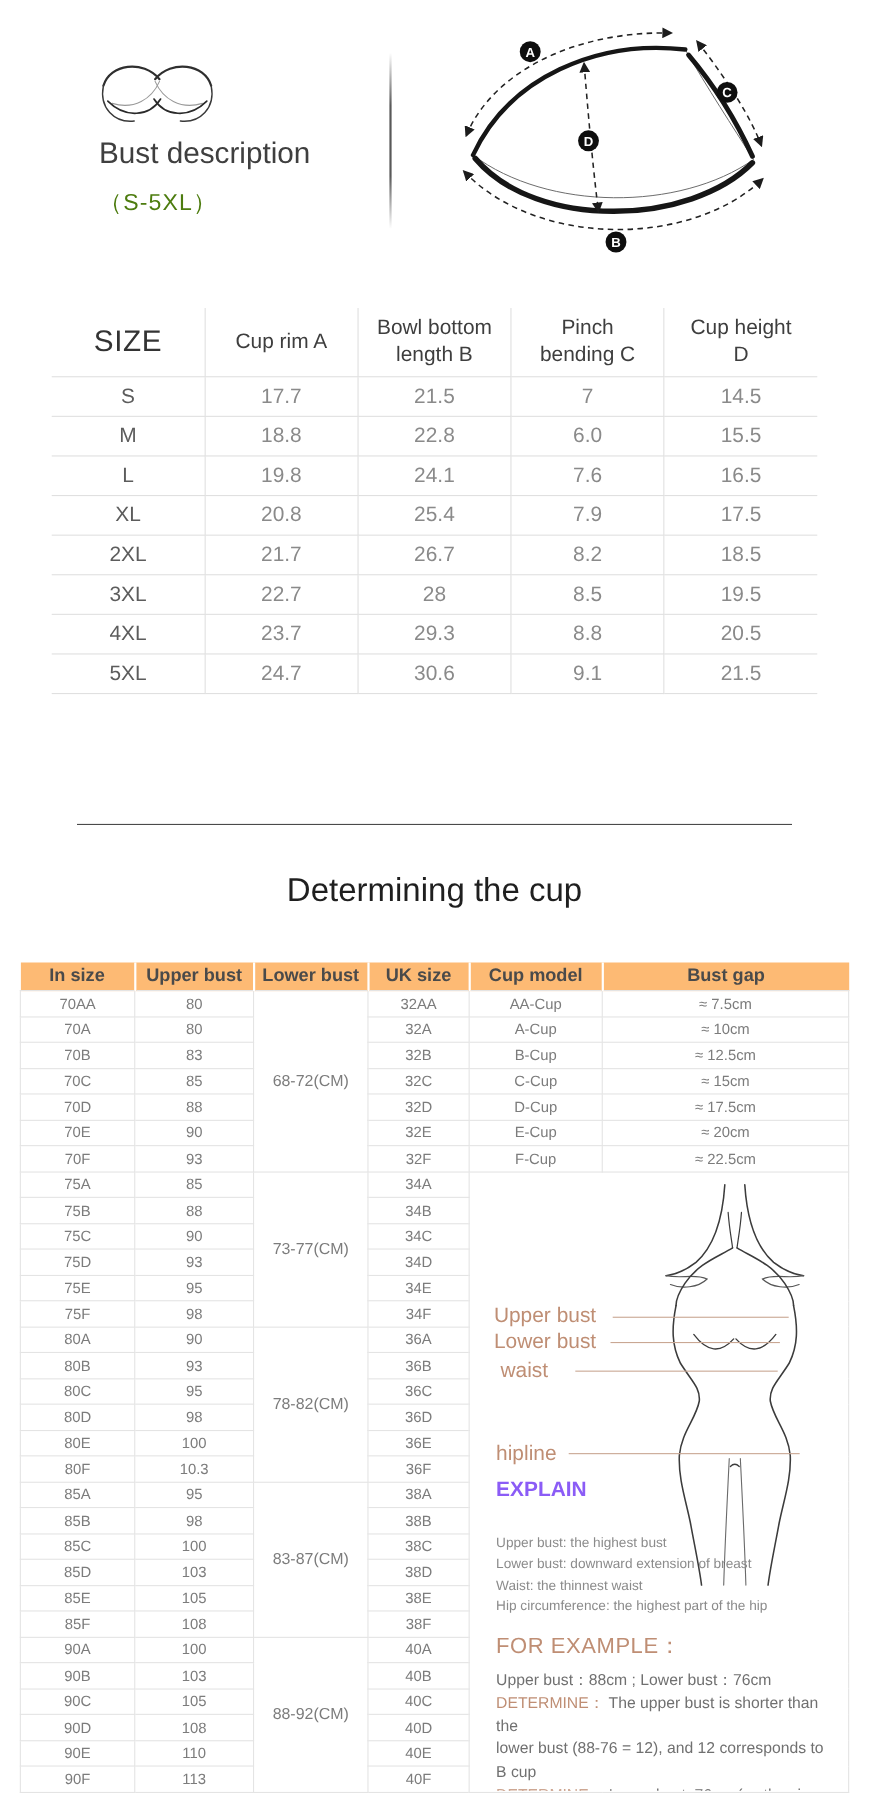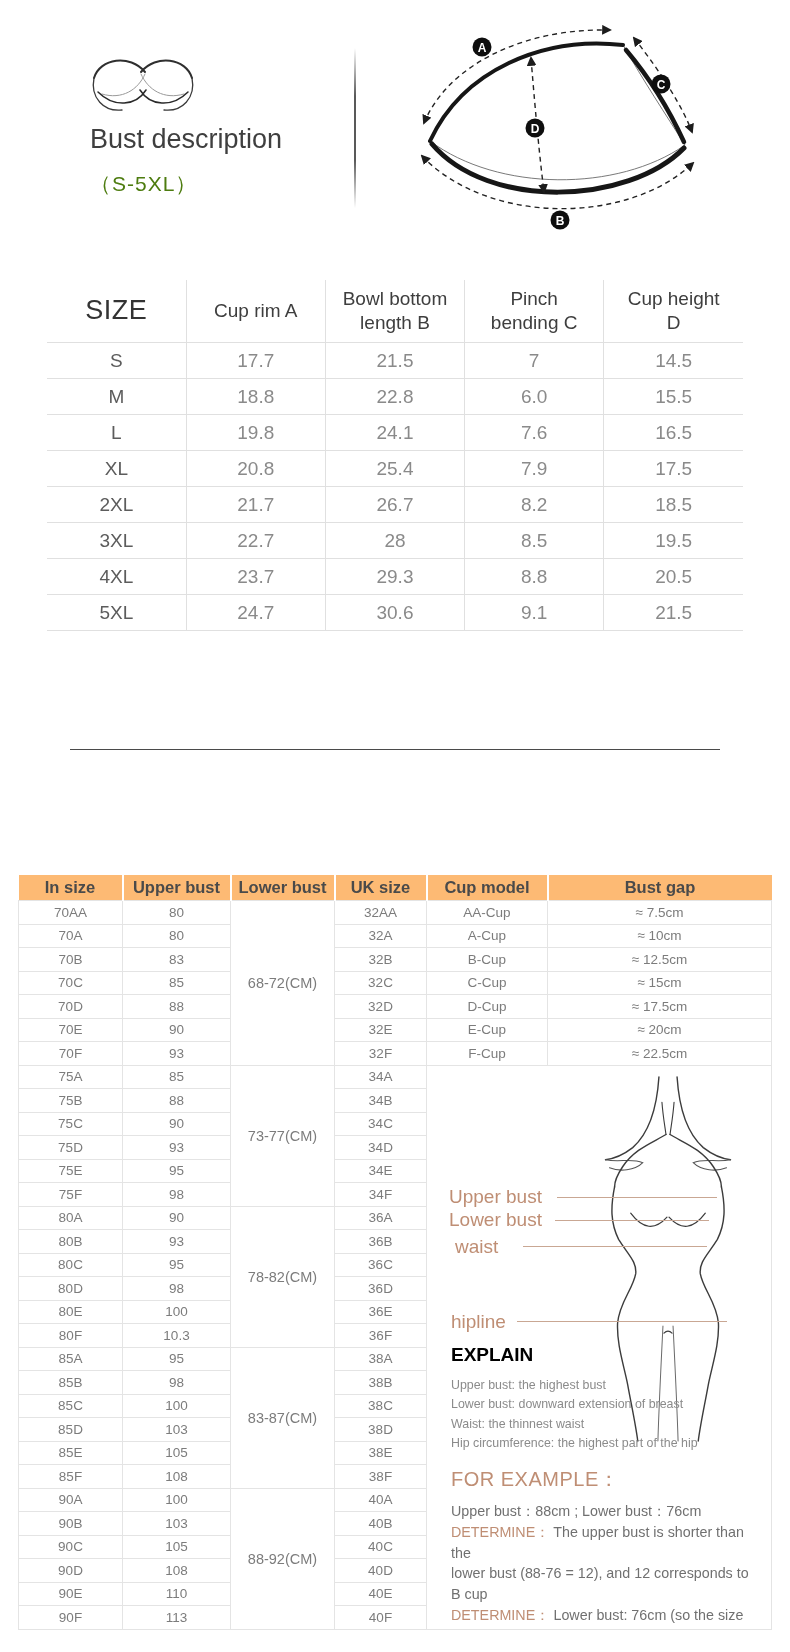--- a/index.html
+++ b/index.html
@@ -52,21 +52,21 @@
   }
   .cup-table td.lower-bust-cell { font-size:14.5px; }
   .cup-table td.detail-cell { vertical-align:top; background:#fff; }
 
   
   .figure-wrap { position:relative; width:100%; height:562px; overflow:hidden; }
   .body-svg { position:absolute; left:165px; top:8px; }
   .fig-label { position:absolute; font-size:19px; color:#bf8e74; white-space:nowrap; }
   .fig-line { position:absolute; height:1px; background:#c9a793; }
   .fig-text { position:absolute; left:24px; top:278px; width:308px; text-align:left; }
-  .explain-title { font-size:19px; font-weight:bold; color:#000000; margin-bottom:10px; }
+  .explain-title { font-size:19px; font-weight:bold; color:#8b5cf6; margin-bottom:27px; }
   .explain-line { font-size:12.4px; color:#8b8b8b; line-height:19.5px; }
   .example-title { font-size:20px; color:#bf8e74; margin-top:12px; margin-bottom:8px; letter-spacing:.5px; }
   .fig-text p { margin:0; font-size:14.3px; color:#707070; line-height:20.5px; }
   .fig-text p.gap { margin-top:1px; }
   .tan { color:#bf8e74; }
 </style>
 </head>
 <body>
 
 <div class="page">
@@ -189,20 +189,21 @@
           <td class="c-size">5XL</td>
           <td class="c-val">24.7</td>
           <td class="c-val">30.6</td>
           <td class="c-val">9.1</td>
           <td class="c-val">21.5</td>
         </tr>
       </tbody>
   </table>
 
   <div class="divider"></div>
+  <div class="section-title">Determining the cup</div>
 
   <table class="cup-table">
     <colgroup>
       <col style="width:104px">
         <col style="width:108px">
         <col style="width:104px">
       <col style="width:92px">
         <col style="width:121px">
         <col style="width:224px">
     </colgroup>

